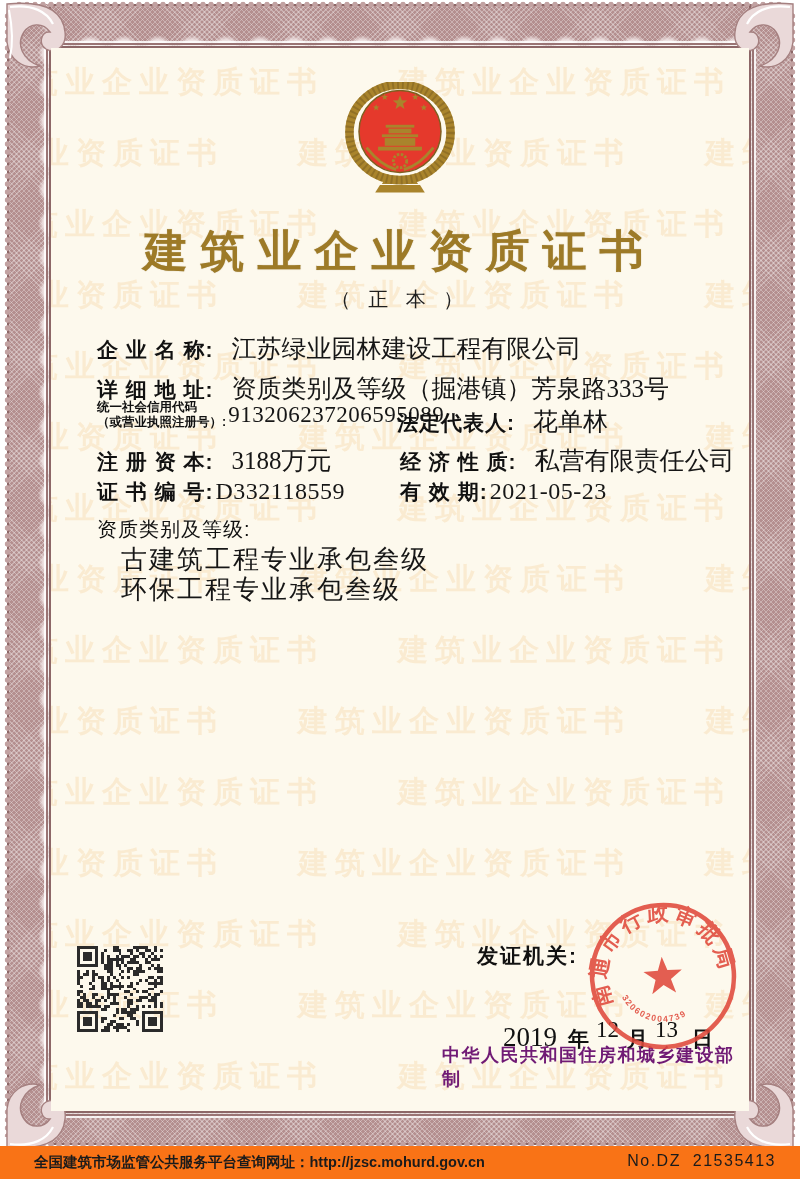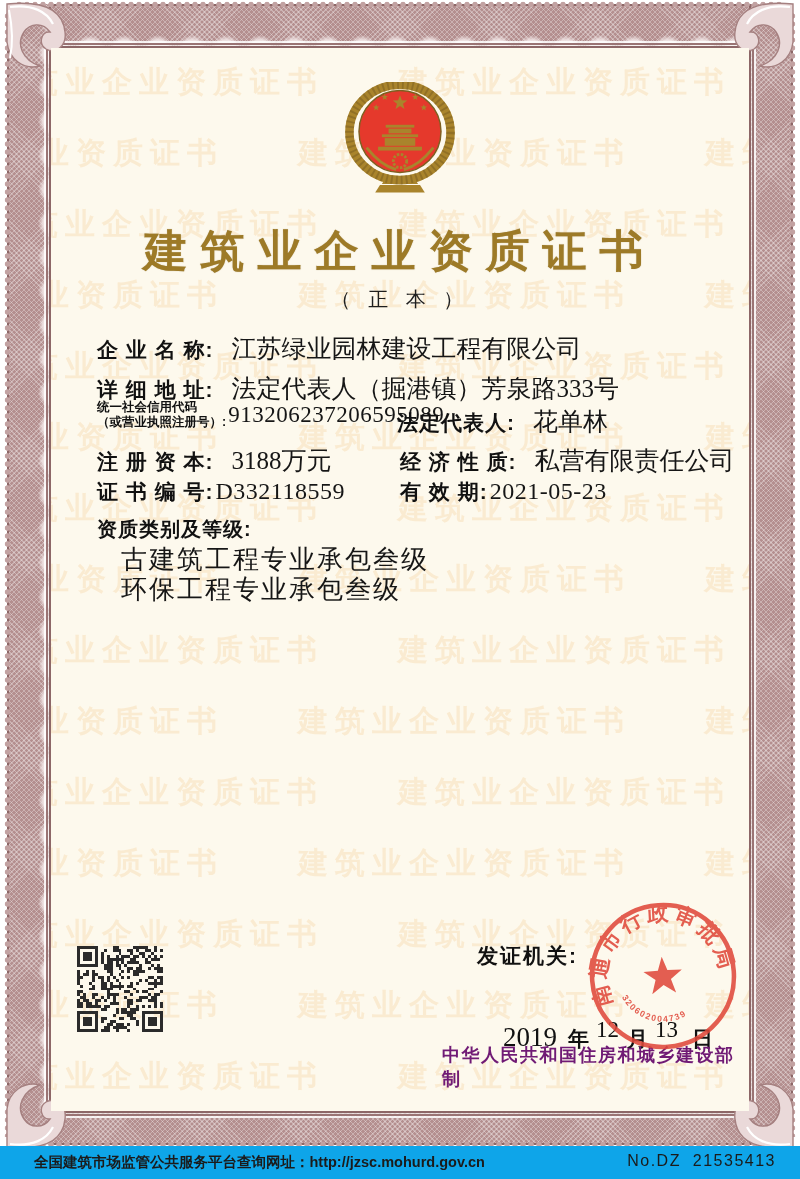--- a/index.html
+++ b/index.html
@@ -75,34 +75,34 @@
 
   .fields{position:absolute;left:46px;top:0;width:620px;}
   .frow{position:absolute;left:0;white-space:nowrap;}
   .flabel{font-weight:bold;font-size:21px;color:#111;letter-spacing:1px;}
   .fvalue{font-family:"Liberation Serif",serif;font-size:25px;color:#161616;margin-left:18px;}
   .fvalue.num{font-size:23px;letter-spacing:0.5px;margin-left:2px;}
   .rcol{position:absolute;left:303px;top:0;white-space:nowrap;}
   .r3 .rcol{left:300px;}
   .sml{display:inline-block;vertical-align:middle;font-weight:bold;font-size:12.5px;line-height:1.2;color:#111;}
   .sml span{display:block;}
-  .qhead{font-weight:bold;font-size:20px;color:#111;letter-spacing:1px;text-align:right;}
+  .qhead{font-weight:normal;font-size:20px;color:#111;letter-spacing:1px;text-align:right;}
   .qitem{font-family:"Liberation Serif",serif;font-size:26px;color:#161616;letter-spacing:2px;}
 
   .qr{position:absolute;left:26px;top:898px;width:86px;height:86px;}
   .issuer{position:absolute;left:426px;top:894px;font-weight:bold;font-size:21px;letter-spacing:2px;color:#111;}
   .dateline{position:absolute;left:452px;top:944px;white-space:nowrap;color:#111;margin-top:30px;}
   .d-num{font-family:"Liberation Serif",serif;font-size:27px;}
   .d-unit{font-weight:bold;font-size:21px;margin-left:11px;}
   .d-sup{font-family:"Liberation Serif",serif;font-size:23px;position:relative;top:-9px;margin-left:7px;}
   .ministry{position:absolute;left:391px;top:995px;font-weight:bold;font-size:18px;letter-spacing:1.5px;color:#701a75;}
   .stamp{position:absolute;left:536px;top:852px;width:152px;height:152px;opacity:.87;}
   .stamp text{font-weight:bold;}
 
-  .footer{position:absolute;left:0;top:1146px;width:800px;height:33px;background:#0ea5e9;}
+  .footer{position:absolute;left:0;top:1146px;width:800px;height:33px;background:#f97316;}
   .fleft{position:absolute;left:34px;top:7px;font-size:14.5px;font-weight:bold;color:#1b1b1b;}
   .fright{position:absolute;right:24px;top:6px;font-size:16px;color:#1b1b1b;letter-spacing:1.5px;white-space:pre;}
 </style>
 </head>
 <body>
 
 <div class="page">
   <div class="cert">
     <div class="bs top"></div>
     <div class="bs bottom"></div>
@@ -188,21 +188,21 @@
       </div>
 
       <div class="title">建筑业企业资质证书</div>
       <div class="subtitle">（ 正 本 ）</div>
 
       <div class="fields">
         <div class="frow" style="top:284px">
           <span class="flabel">企 业 名 称:</span><span class="fvalue">江苏绿业园林建设工程有限公司</span>
         </div>
         <div class="frow" style="top:324px">
-          <span class="flabel">详 细 地 址:</span><span class="fvalue">法定代表人（掘港镇）芳泉路333号</span>
+          <span class="flabel">详 细 地 址:</span><span class="fvalue">资质类别及等级（掘港镇）芳泉路333号</span>
         </div>
         <div class="frow r3" style="top:352px">
           <span class="sml">
             <span>统一社会信用代码</span>
             <span>（或营业执照注册号）:</span>
           </span><span class="fvalue num" style="vertical-align:middle">913206237206595089</span>
           <span class="rcol" style="top:5px">
             <span class="flabel">法定代表人:</span><span class="fvalue">花单林</span>
           </span>
         </div>

